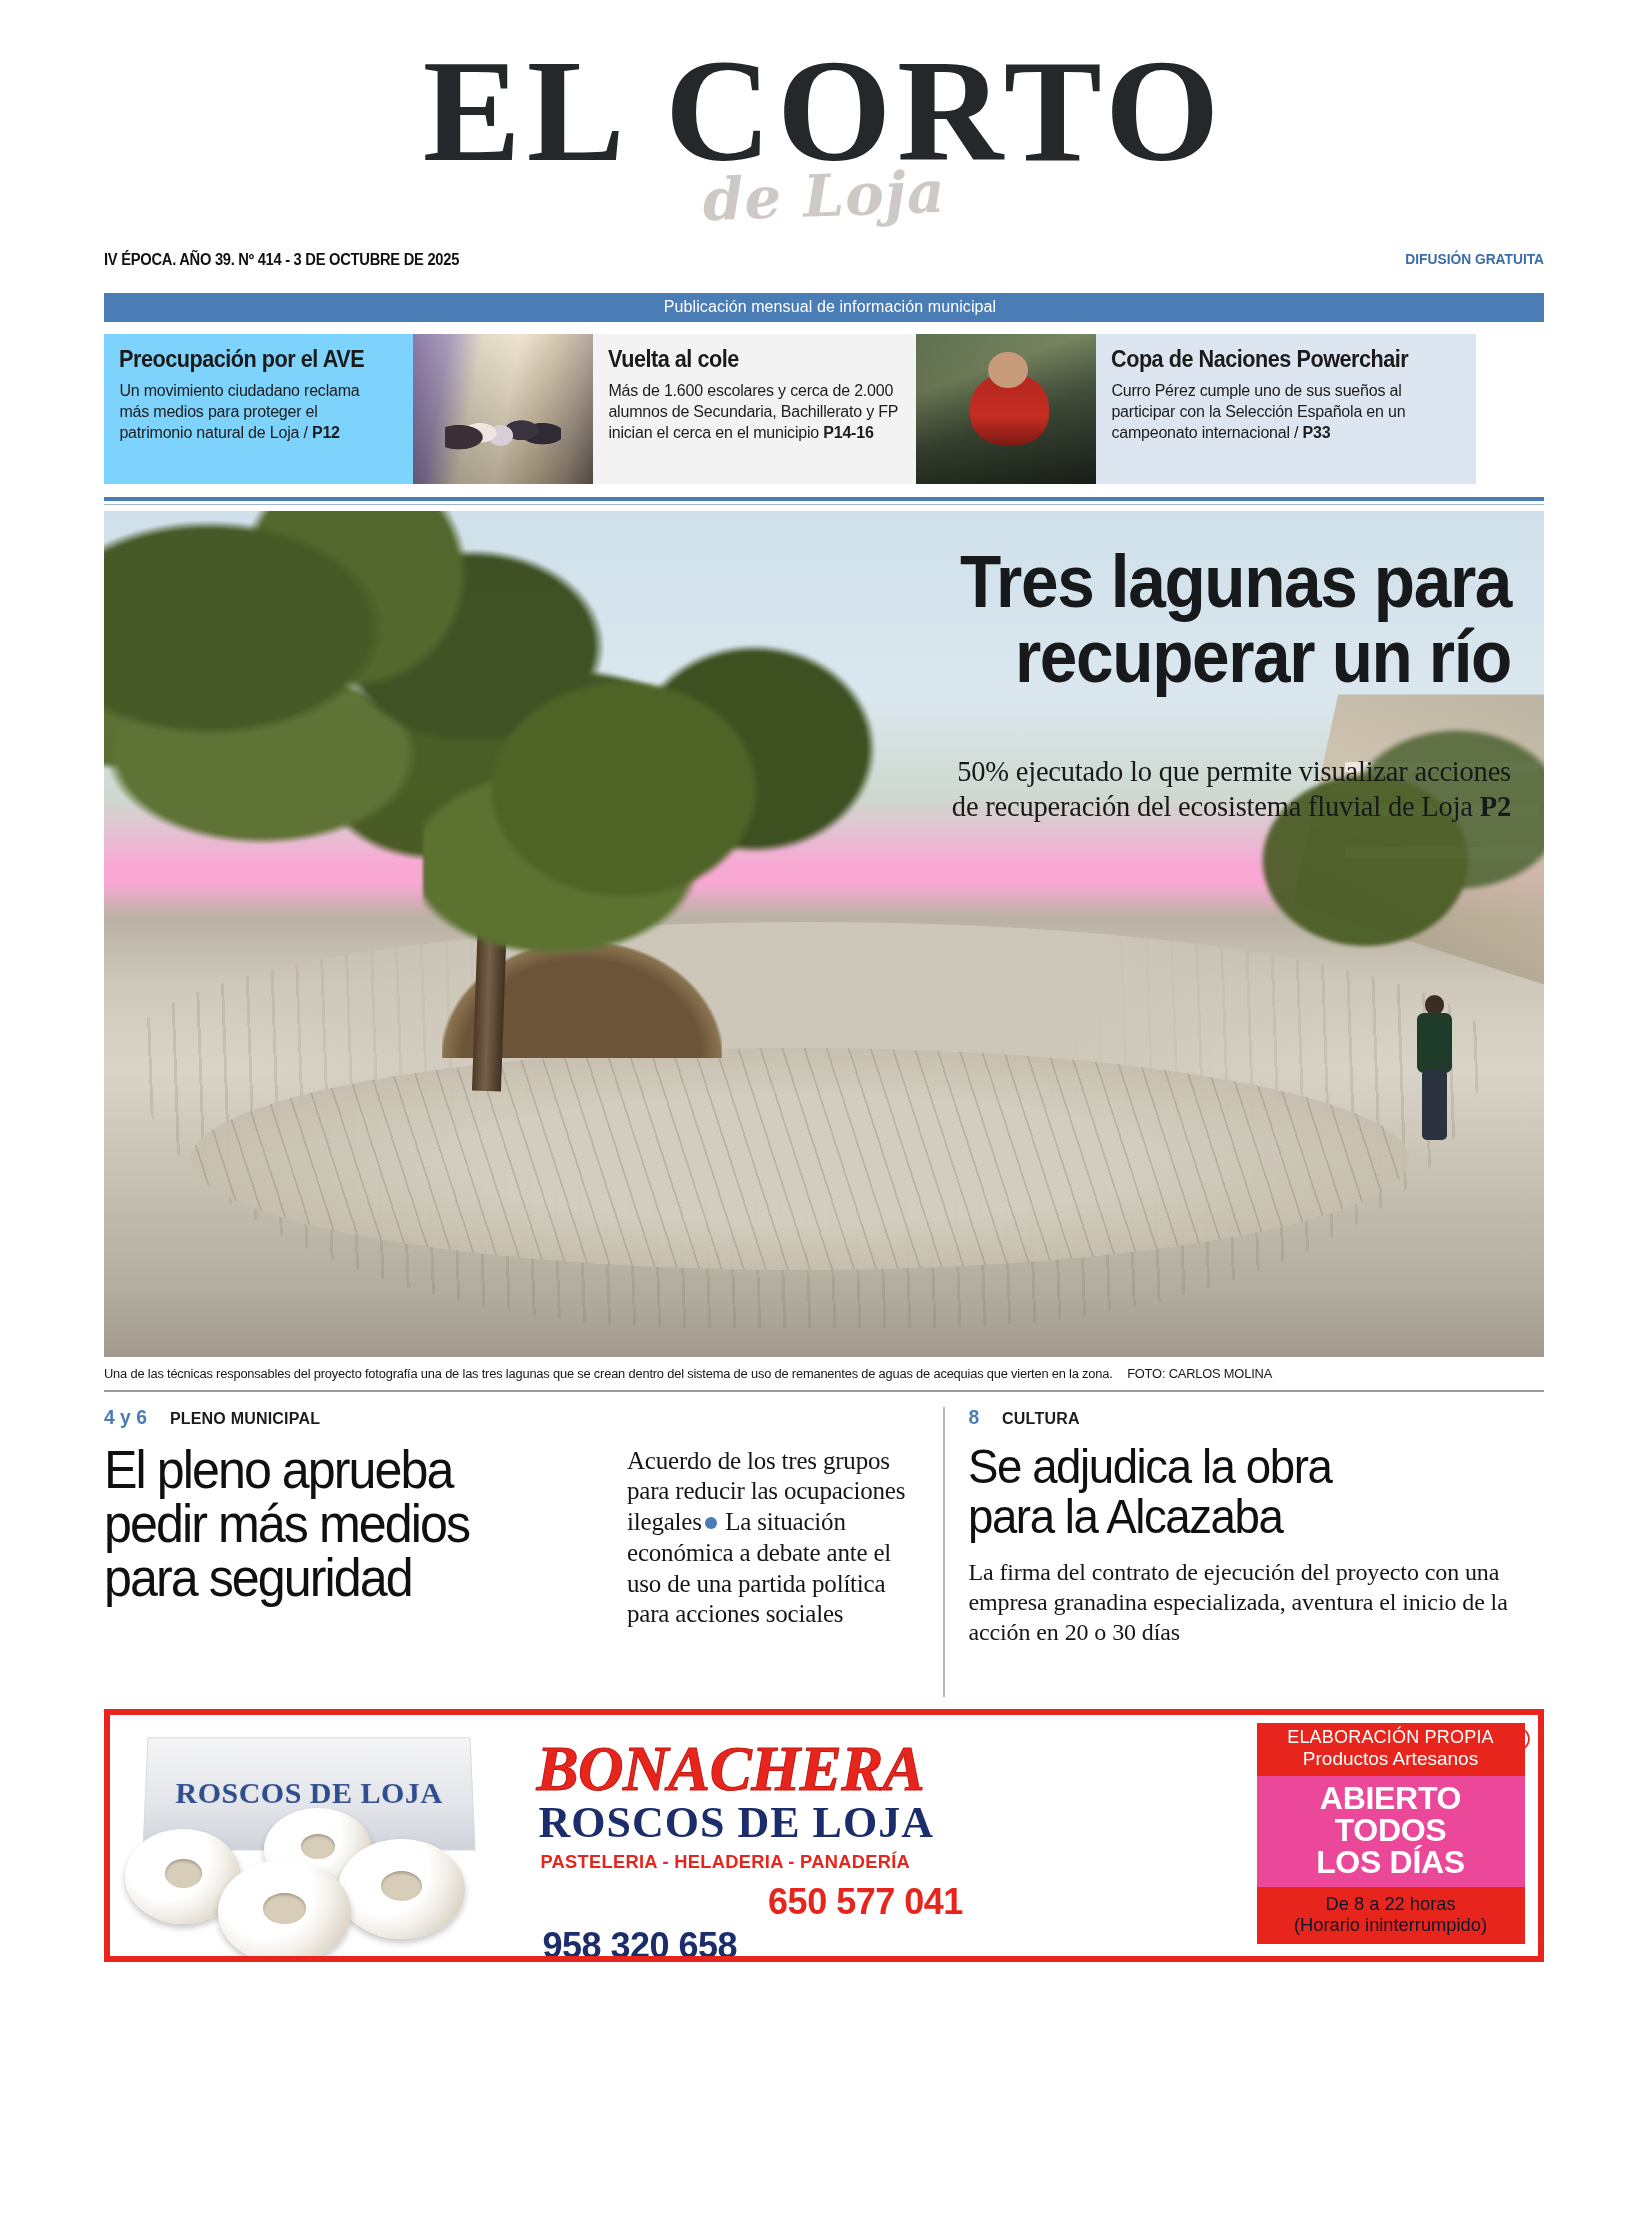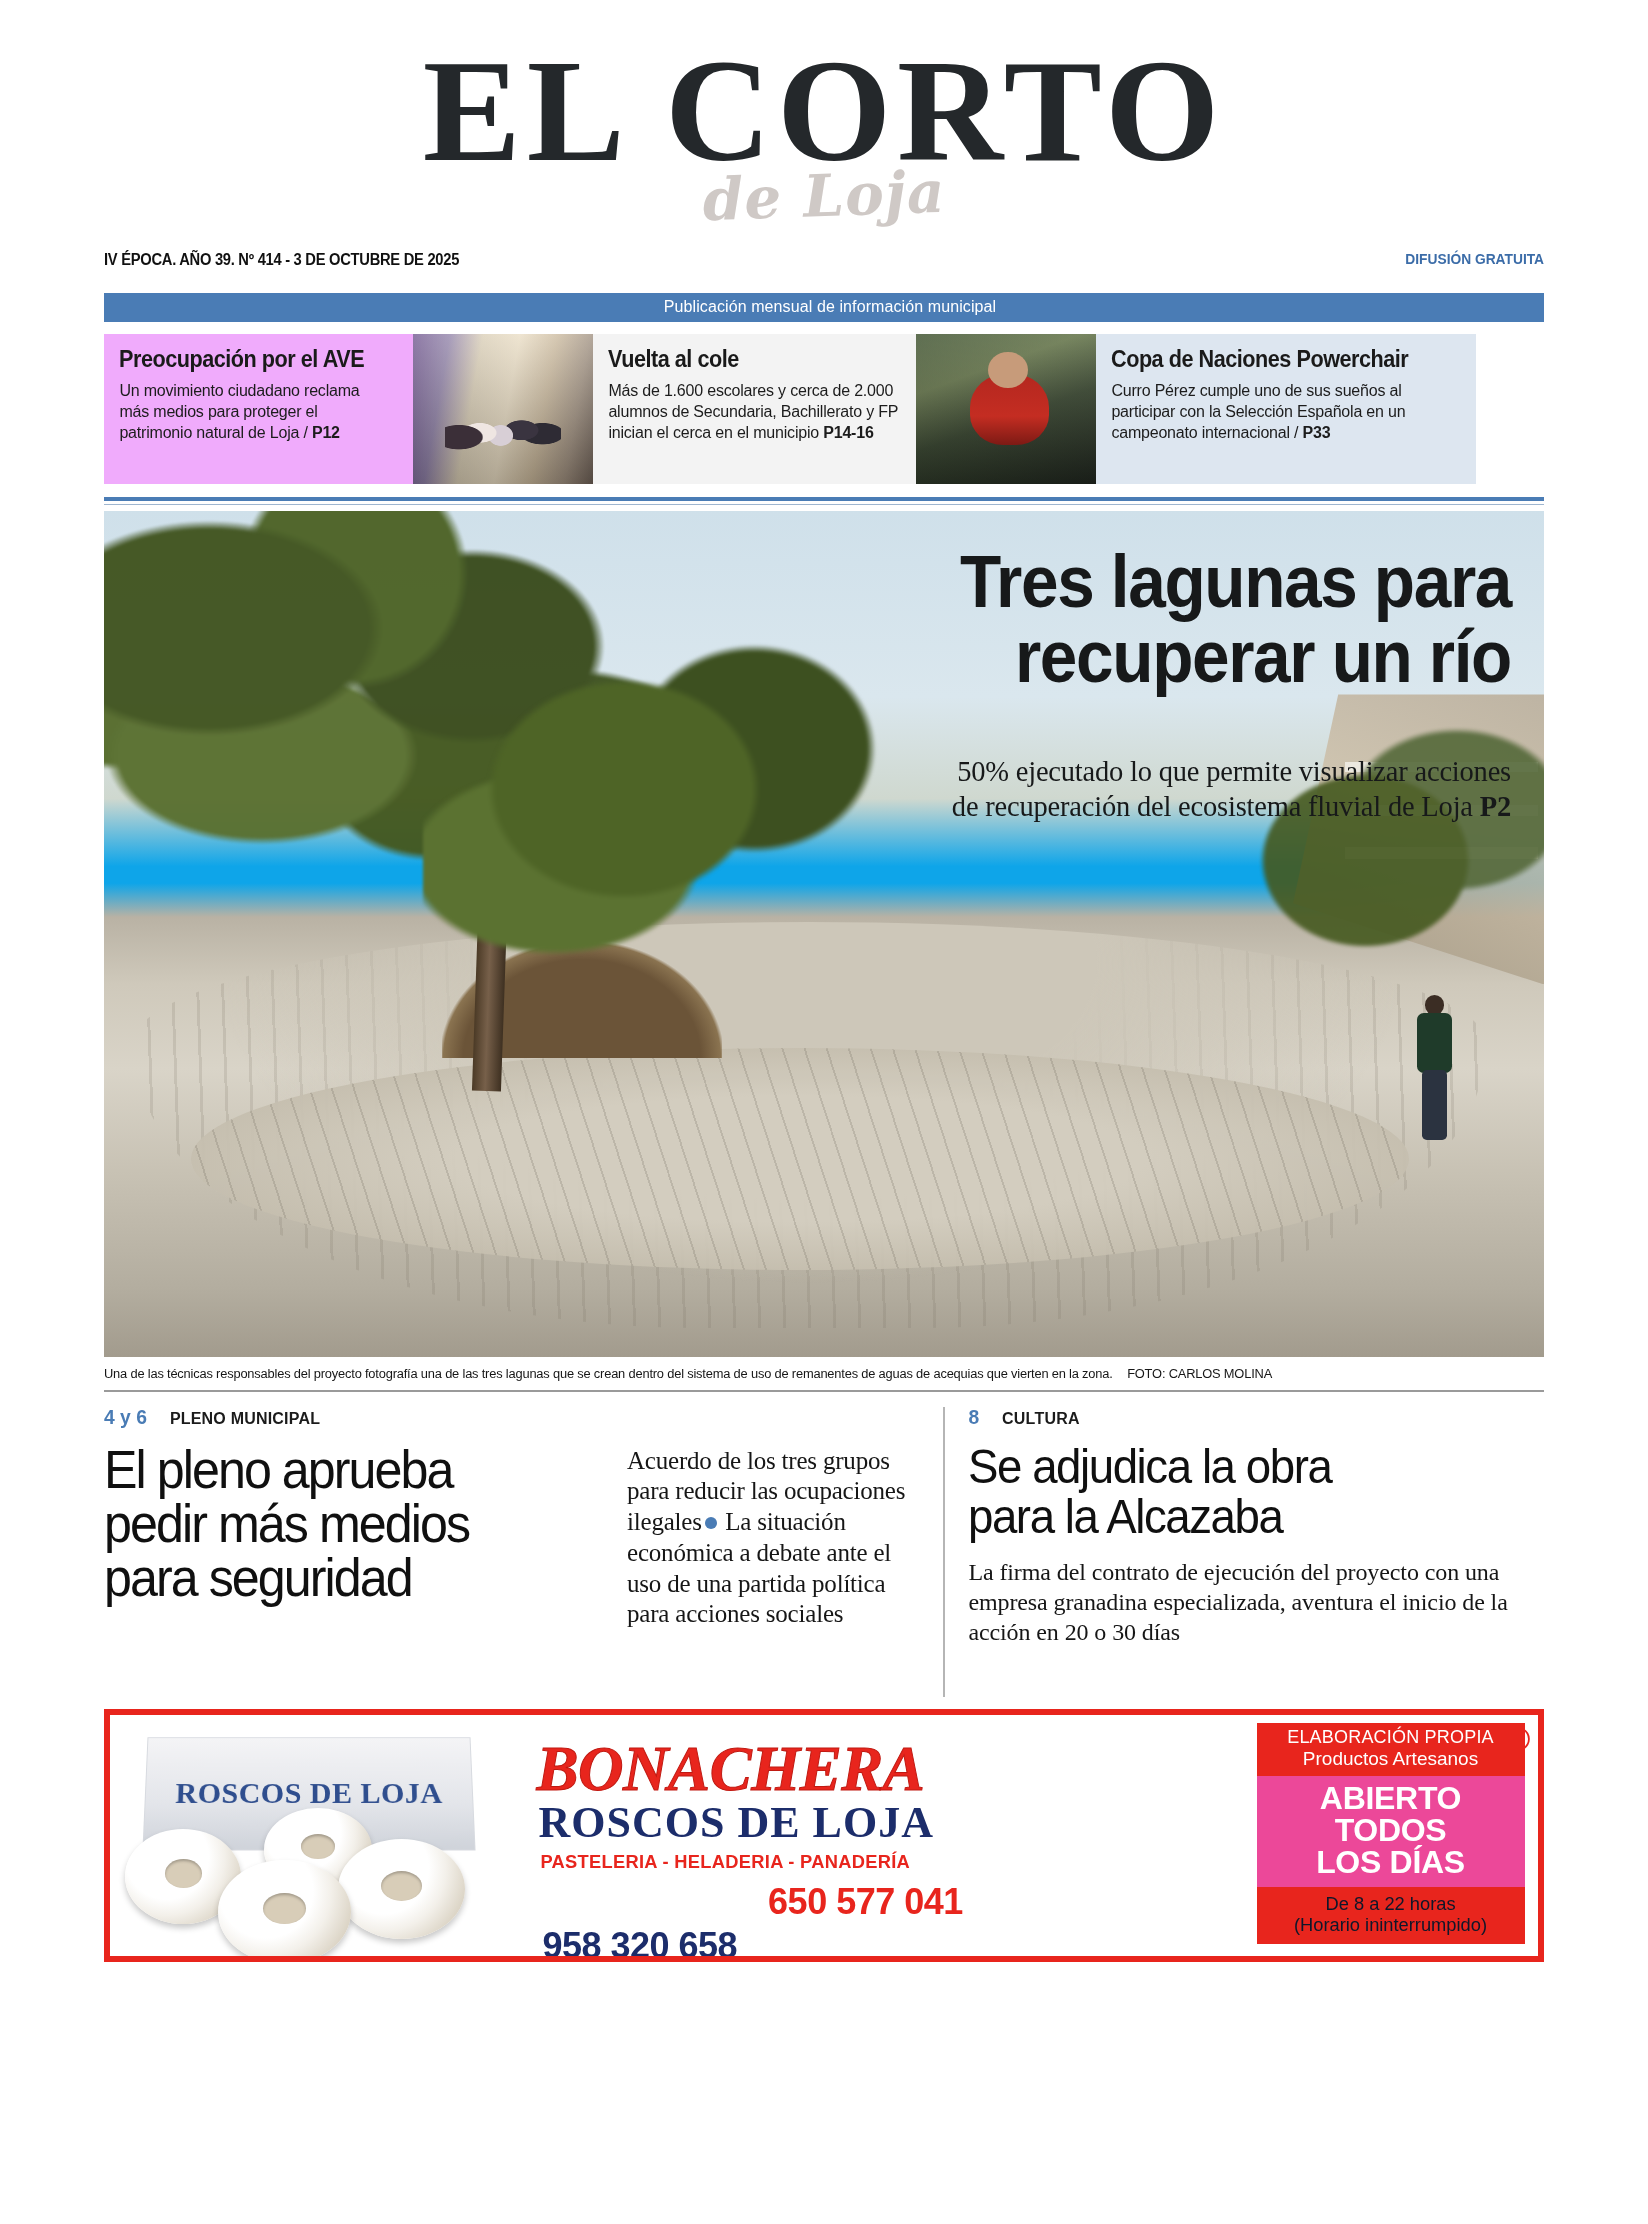--- a/index.html
+++ b/index.html
@@ -78,21 +78,21 @@
 
   
   .teasers {
     margin: 12.6px 104px 0 104px;
     display: flex;
     gap: 0px;
     height: 150px;
   }
   .teaser { display:flex; }
   .teaser-txt { padding: 12.6px 15.4px 0 15.4px; }
-  .t1 { background:#f0abfc; width: 309px; }
+  .t1 { background:#7dd3fc; width: 309px; }
   .t1-img { width: 180px; background:#7a6f7d; }
   .t2 { background:#f3f3f3; width: 323px; }
   .t2-img { width: 180px; background:#5d6b52; }
   .t3 { background:#dde6f0; width: 380px; }
   .teaser-h {
     font-size: 23px; font-weight: 700; color: #1a1a1a;
     line-height: 1.05; letter-spacing: -0.5px;
     transform: scaleX(0.94); transform-origin: left center;
     margin-bottom: 8.7px;
     white-space: nowrap;
@@ -142,21 +142,21 @@
   
   .rule-thick { margin: 12.6px 104px 0 104px; height: 3.9px; background:#4a7cb5; }
   .rule-thin  { margin: 2.9px 104px 0 104px; height: 1px; background:#9fb6d0; }
 
   
   .hero {
     margin: 6.8px 104px 0 104px;
     position: relative;
     height: 846px;
     overflow: hidden;
-    background: #0ea5e9;
+    background: #f9a8d4;
   }
   .hero-photo {
     position:absolute; inset:0;
     background:
       
       linear-gradient(180deg,#cfe0ea 0%, #dae7ee 22%, #cfd8cf 34%, transparent 42%),
       
       linear-gradient(180deg, transparent 44%, #b9b2a4 48%, #cfc9bb 56%, #d9d4c8 66%, #c8c2b4 78%, #b3ad9f 92%, #a29b8d 100%);
   }
   

